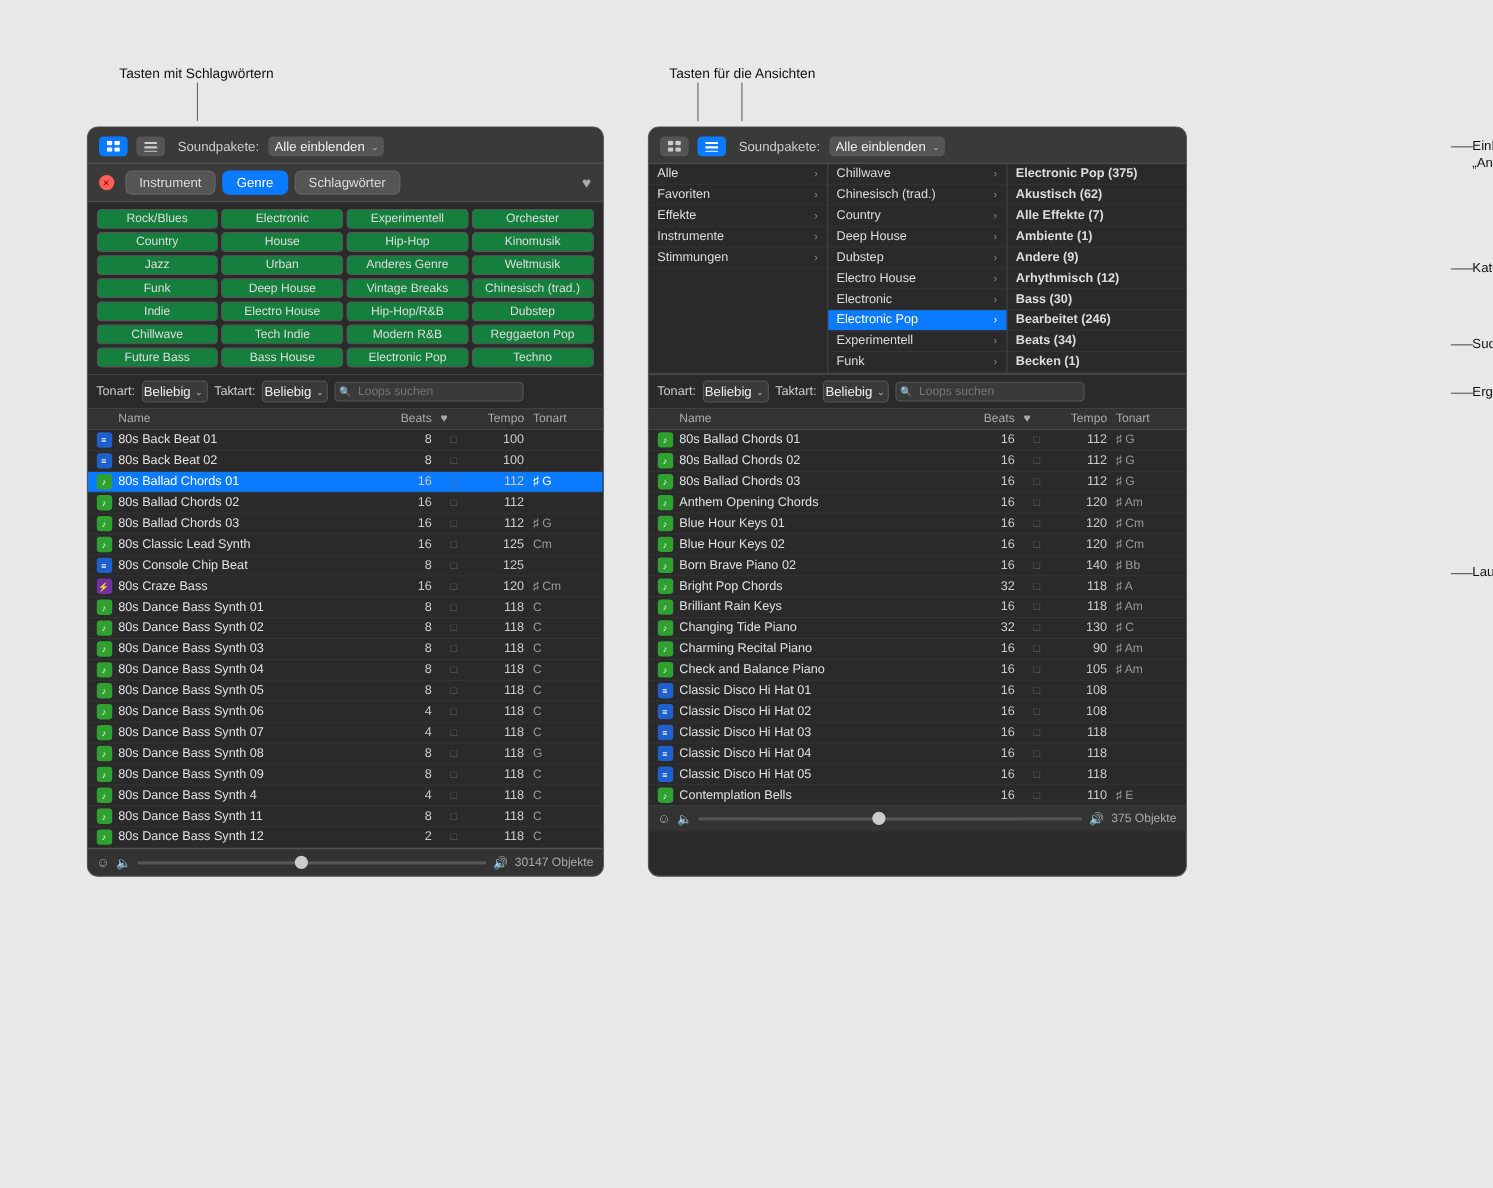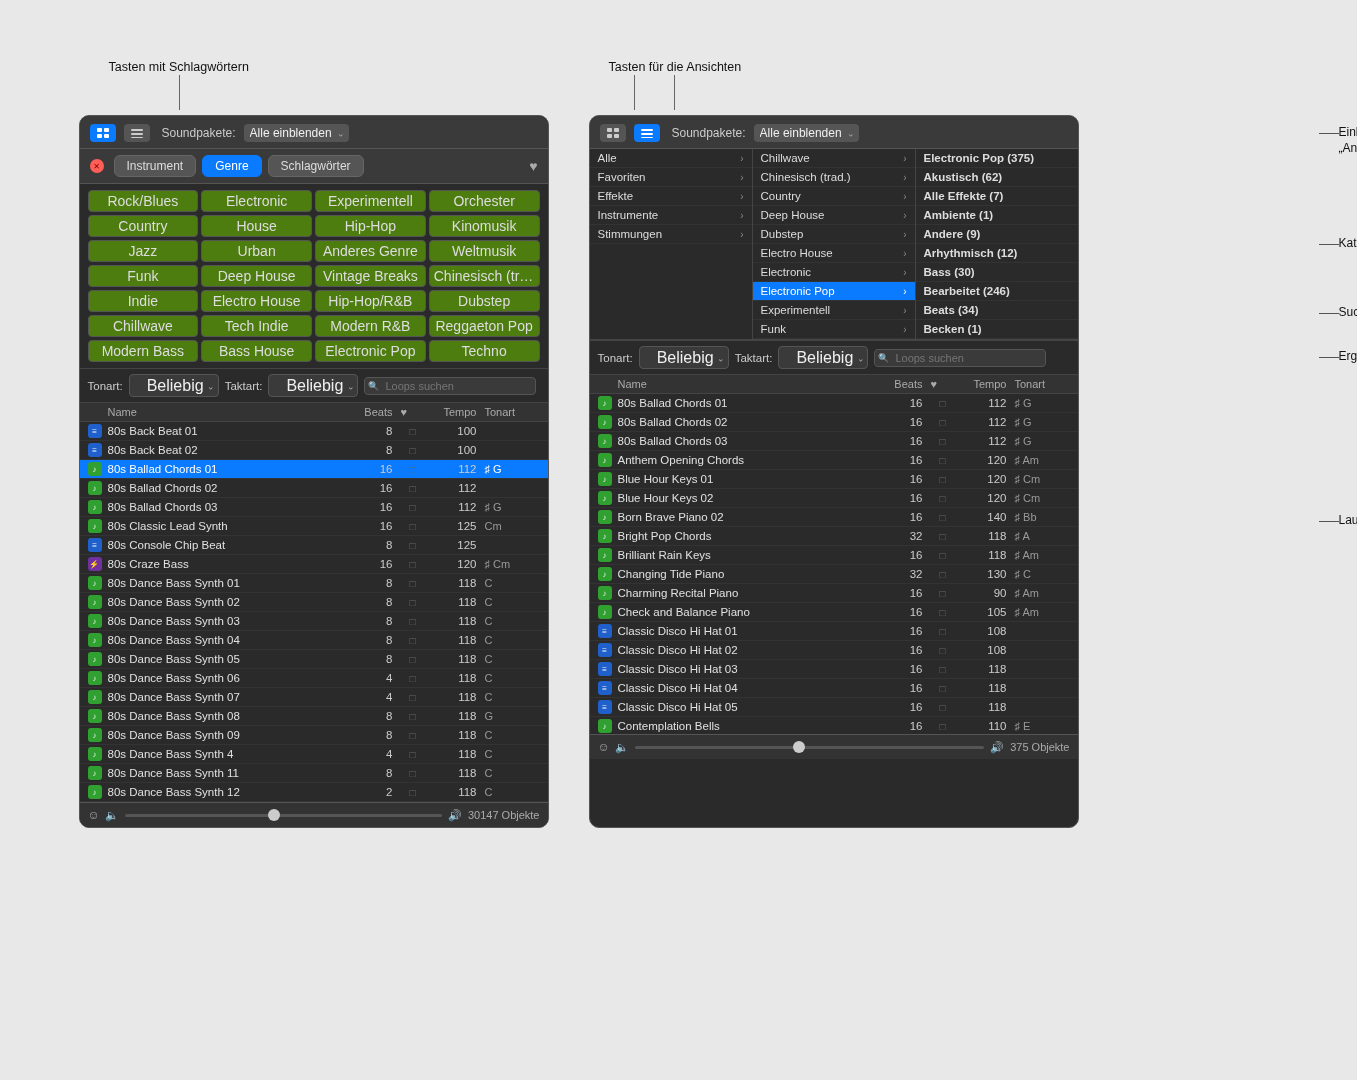--- a/index.html
+++ b/index.html
@@ -140,25 +140,25 @@
     
     .genre-grid {
       display: grid;
       grid-template-columns: repeat(4, 1fr);
       gap: 3px;
       padding: 6px 8px;
       background: #2a2a2a;
     }
 
     .genre-tag {
-      background: #4d7c0f;
+      background: #15803d;
       border: 1px solid #555;
       border-radius: 4px;
       color: #ddd;
-      font-size: 14px;
+      font-size: 11px;
       padding: 2px 4px;
       text-align: center;
       cursor: pointer;
       white-space: nowrap;
       overflow: hidden;
       text-overflow: ellipsis;
     }
 
     
     .filter-bar {
@@ -174,22 +174,22 @@
     .filter-label {
       color: #ccc;
       font-size: 11.5px;
     }
 
     .filter-dropdown {
       background: #3a3a3a;
       border: 1px solid #555;
       border-radius: 4px;
       color: #f0f0f0;
-      font-size: 16px;
-      padding: 2px 14px 2px 17px;
+      font-size: 12px;
+      padding: 2px 14px 2px 1px;
       cursor: pointer;
       appearance: none;
     }
 
     .search-box {
       background: #3a3a3a;
       border: 1px solid #555;
       border-radius: 4px;
       color: #ddd;
       font-size: 11px;
@@ -407,21 +407,21 @@
           <button class="genre-tag">Vintage Breaks</button>
           <button class="genre-tag">Chinesisch (trad.)</button>
           <button class="genre-tag">Indie</button>
           <button class="genre-tag">Electro House</button>
           <button class="genre-tag">Hip-Hop/R&amp;B</button>
           <button class="genre-tag">Dubstep</button>
           <button class="genre-tag">Chillwave</button>
           <button class="genre-tag">Tech Indie</button>
           <button class="genre-tag">Modern R&amp;B</button>
           <button class="genre-tag">Reggaeton Pop</button>
-          <button class="genre-tag">Modern Bass</button>
+          <button class="genre-tag">Future Bass</button>
           <button class="genre-tag">Bass House</button>
           <button class="genre-tag">Electronic Pop</button>
           <button class="genre-tag">Techno</button>
         </div>
 
       <div class="filter-bar">
         <span class="filter-label">Tonart:</span>
         <div class="dropdown-wrapper">
           <select class="filter-dropdown">
             <option>Beliebig</option>

